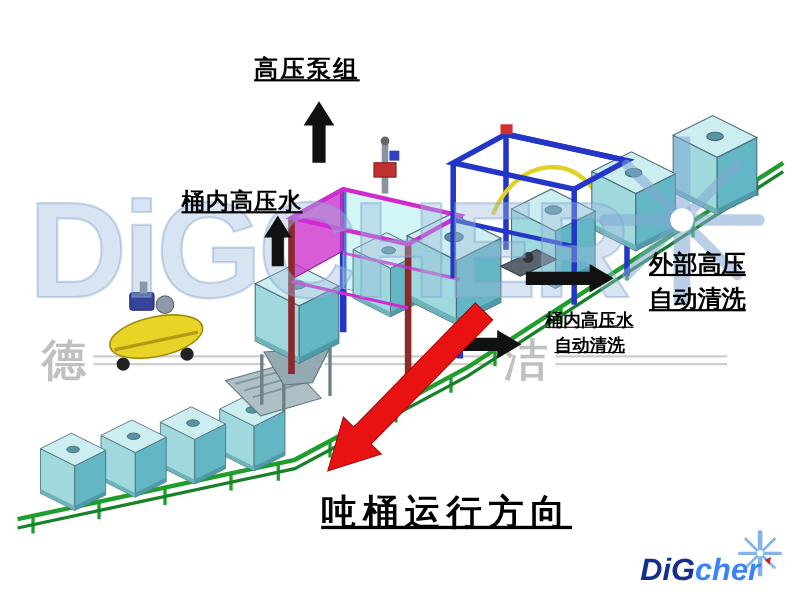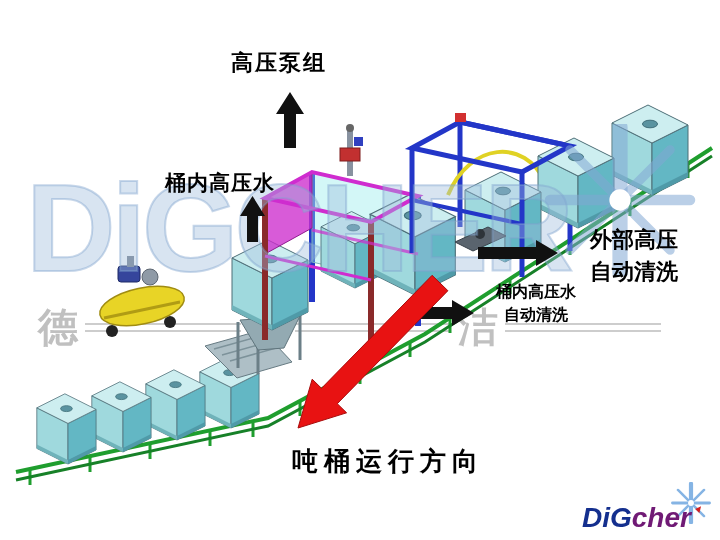--- a/index.html
+++ b/index.html
@@ -13,36 +13,36 @@
   .wm-cn { position:absolute; left:38px; top:300px; width:630px; display:flex; align-items:center;
            font-weight:bold; font-size:40px; color:rgba(150,150,150,0.60); z-index:1; }
   .wm-line { flex:1; height:9px; border-top:2px solid rgba(155,155,155,0.50);
              border-bottom:2px solid rgba(155,155,155,0.50); margin:0 7px; }
   .wm-brand { position:absolute; left:26px; top:166px; font-size:124px; font-weight:bold; line-height:1;
               letter-spacing:-4px; color:rgba(158,187,219,0.40);
               -webkit-text-stroke:2px rgba(126,162,206,0.42); z-index:3; white-space:nowrap; }
   .wm-star { position:absolute; left:544px; top:124px; width:152px; height:152px; z-index:3; }
 
   
-  .lbl { position:absolute; color:#000; font-weight:bold; z-index:5; white-space:nowrap; }
+  .lbl { position:absolute; color:#000; font-weight:bold; z-index:5; white-space:nowrap;text-decoration:underline; }
   .lbl-pump  { left:231px; top:48px;  font-size:22px; letter-spacing:2px; }
   .lbl-drain { left:165px; top:169px; font-size:21px; letter-spacing:1px; }
   .lbl-ext   { left:590px; top:224px; width:112px; font-size:22px; line-height:1.45; }
   .lbl-int   { left:472px; top:280px; width:128px; font-size:16px; line-height:1.45; text-align:center; }
-  .lbl-dir   { left:292px; top:444px; font-size:26px; font-weight:900; letter-spacing:6px; }
+  .lbl-dir   { left:292px; top:444px; font-size:32px; font-weight:900; letter-spacing:6px; }
 
   .machinery { z-index:2; }
   .arrows { z-index:4; }
 
   
   .logo { position:absolute; left:582px; top:490px; width:132px; height:46px; z-index:6; }
   .logo-star { position:absolute; right:2px; top:-8px; width:42px; height:42px; }
   .logo-text { position:absolute; left:0; bottom:2px; font-style:italic; }
   .logo-p1 { font-size:28px; font-weight:900; color:#142f8e; }
-  .logo-p2 { font-size:28px; font-weight:700; color:#701a75;margin-top:12px; }
+  .logo-p2 { font-size:28px; font-weight:700; color:#3b82f6;margin-top:12px; }
 </style>
 </head>
 <body>
 
 <div class="stage">
 
   <div class="wm-cn">
     <span>德</span>
     <span class="wm-line"></span>
     <span>高</span>

